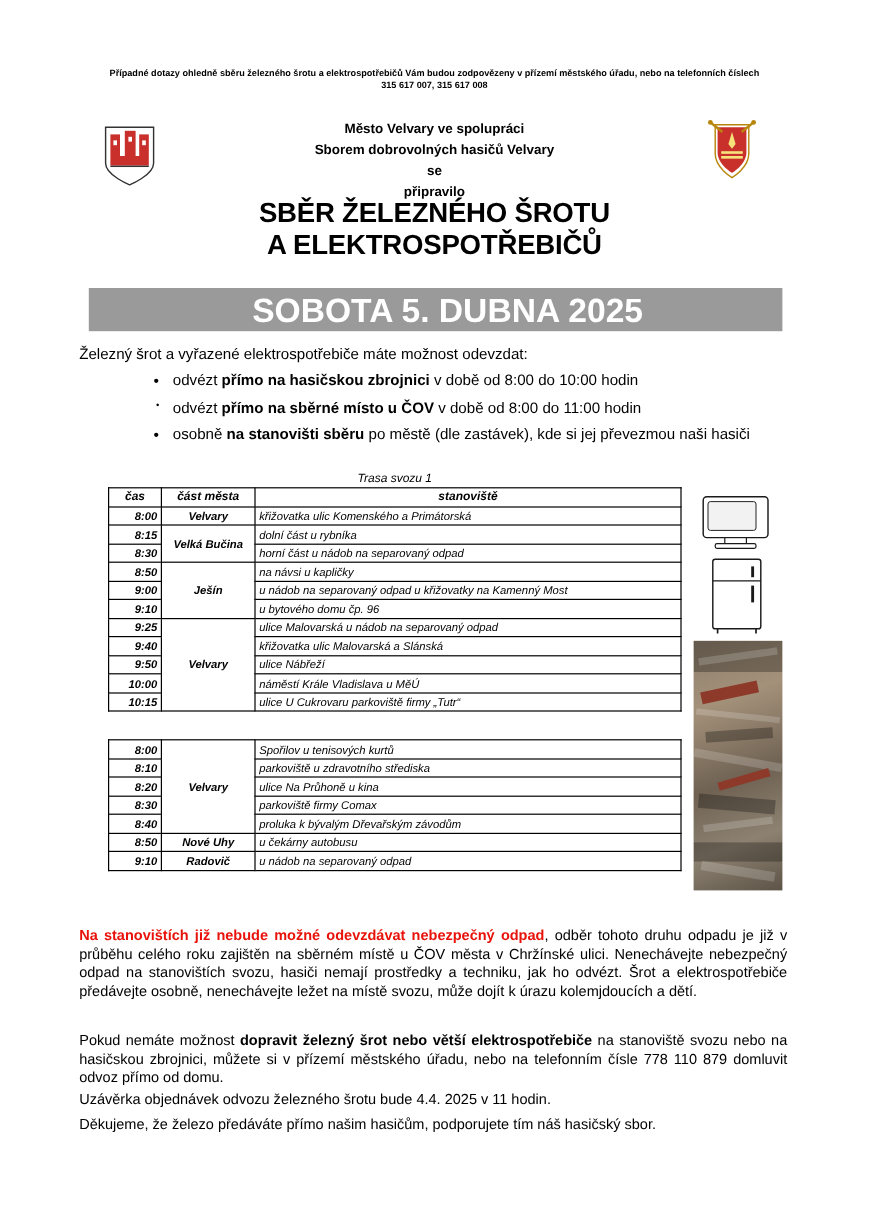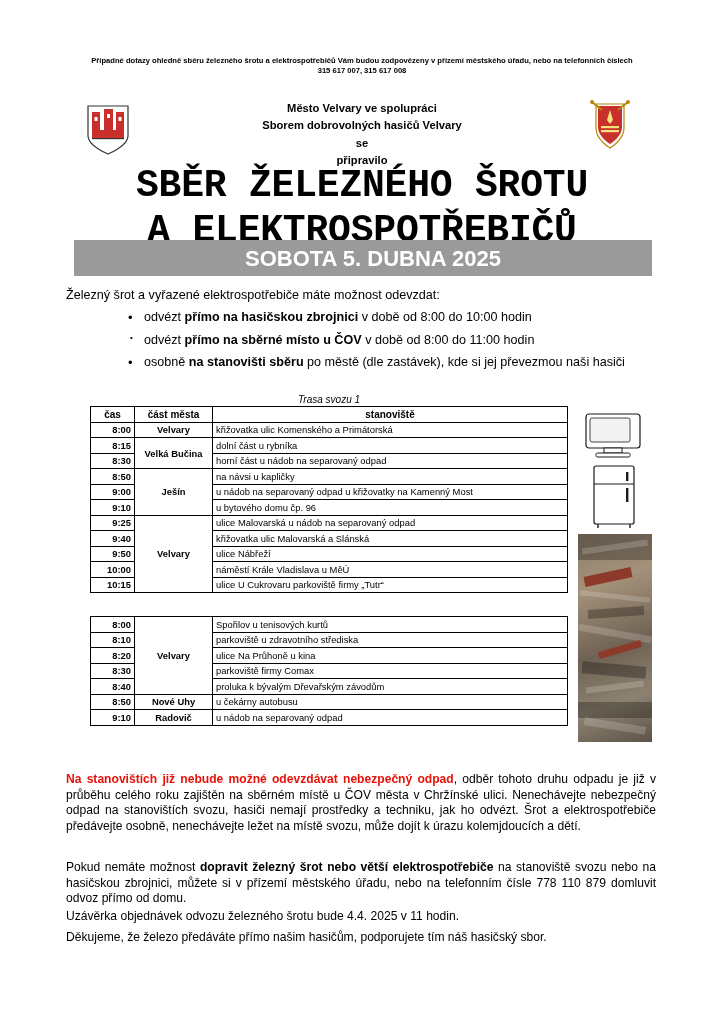--- a/index.html
+++ b/index.html
@@ -52,45 +52,44 @@
     font-weight: bold;
     line-height: 1.55;
   }
 
   .title {
     position: absolute;
     top: 164px;
     left: 62px;
     width: 600px;
     text-align: center;
-    font-size: 38px;
+    font-size: 23px;
     font-weight: bold;
     line-height: 1.18;
     letter-spacing: -0.2px;
-    font-family: Liberation Mono, monospace;
   }
 
   
   .date-band {
     position: absolute;
     top: 240px;
     left: 74px;
     width: 578px;
     height: 36px;
     background: #9a9a9a;
   }
   .date-band-text {
     position: absolute;
     top: 244px;
     left: 74px;
     width: 578px;
     height: 30px;
     text-align: center;
     color: #ffffff;
-    font-size: 22px;
+    font-size: 28px;
     font-weight: bold;
     line-height: 30px;
     padding-left: 20px;
   }
 
   
   .intro {
     position: absolute;
     top: 288px;
     left: 66px;
@@ -144,20 +143,21 @@
     border-collapse: collapse;
     width: 478px;
     table-layout: fixed;
   }
   table.schedule th, table.schedule td {
     border: 1px solid #000000;
     font-size: 9.4px;
     padding: 1px 3px;
     height: 15.5px;
     vertical-align: middle;
+    font-style: italic;
   }
   table.schedule th {
     text-align: center;
     font-weight: bold;
     font-size: 10px;
   }
   .col-time { width: 44px; text-align: right; font-weight: bold; }
   .col-part { width: 78px; text-align: center; font-weight: bold; }
   .col-stop { text-align: left; }
 

